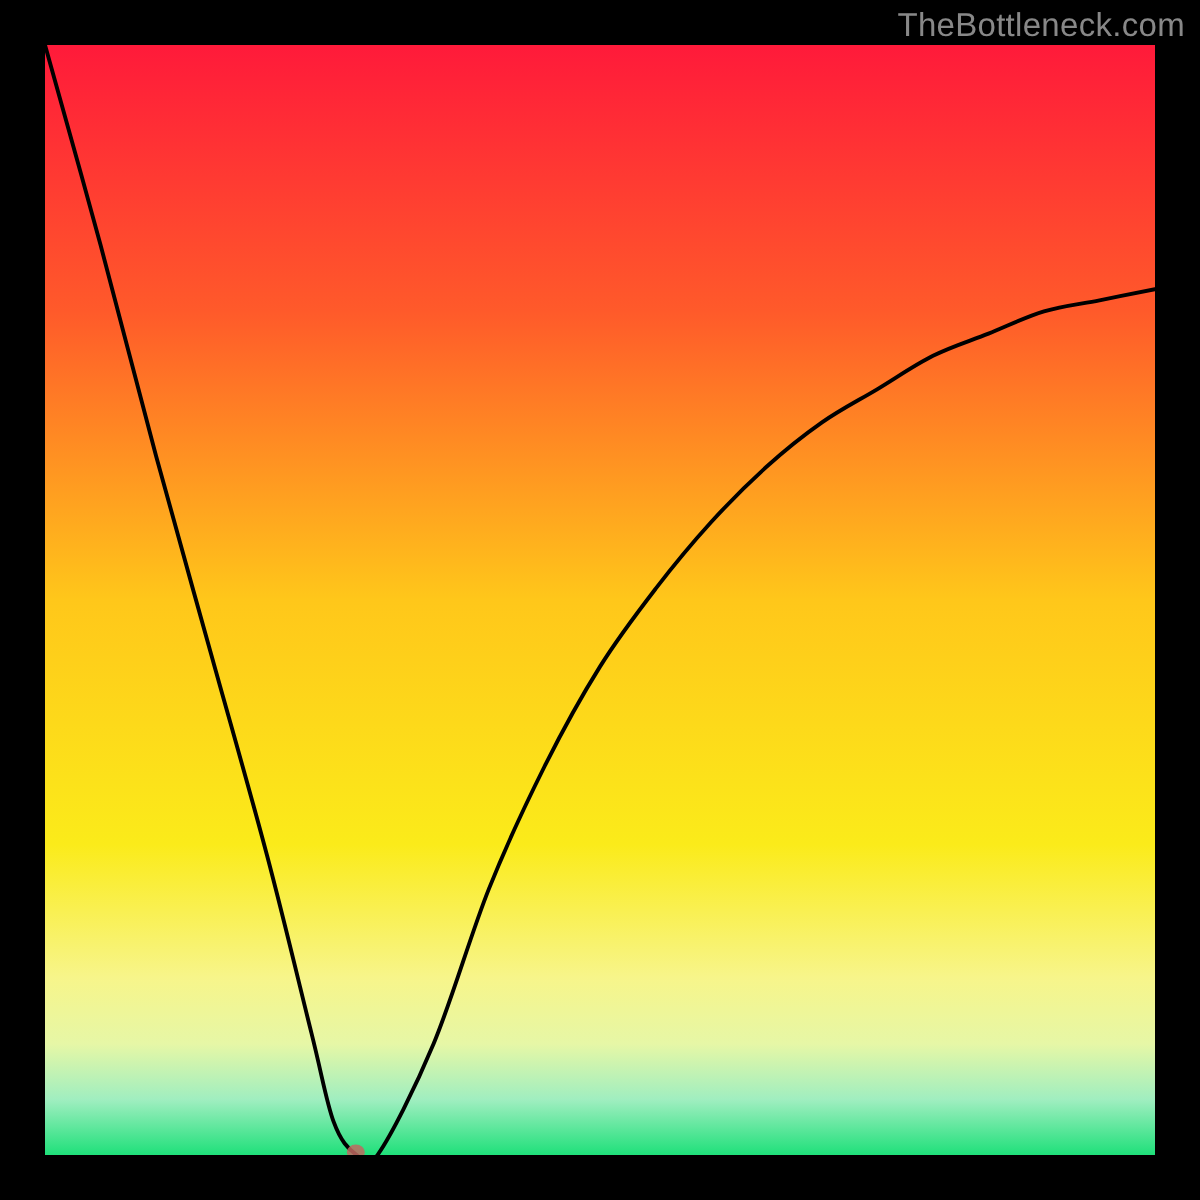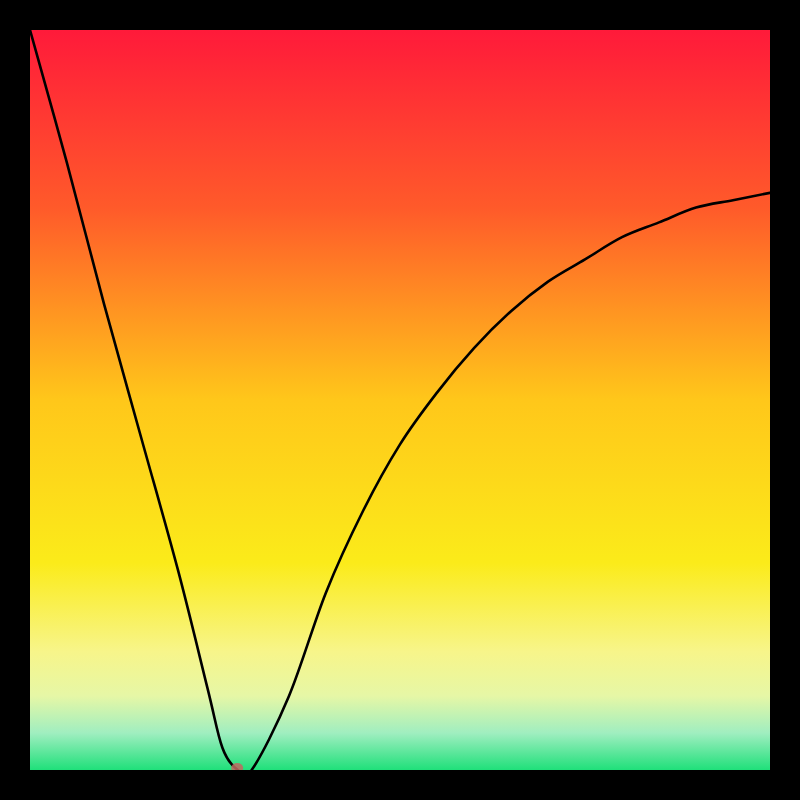--- a/index.html
+++ b/index.html
@@ -35,20 +35,21 @@
     font-size: 22px;
     letter-spacing: 0.2px;
     font-weight: 400;
   }
   svg { display: block; }
 </style>
 </head>
 <body>
 
 <div class="frame">
+  <div class="attribution">TheBottleneck.com</div>
   <div class="plot">
     <svg id="chart-svg" width="740" height="740" viewBox="0 0 740 740" preserveAspectRatio="none">
       <defs>
         <linearGradient id="bg-grad" x1="0" y1="0" x2="0" y2="1">
             <stop offset="0.0%" stop-color="#ff1a3a"></stop>
             <stop offset="24.0%" stop-color="#ff5a2a"></stop>
             <stop offset="50.0%" stop-color="#ffc71a"></stop>
             <stop offset="72.0%" stop-color="#fbeb1a"></stop>
             <stop offset="84.0%" stop-color="#f7f58a"></stop>
             <stop offset="90.0%" stop-color="#e6f7a6"></stop>

